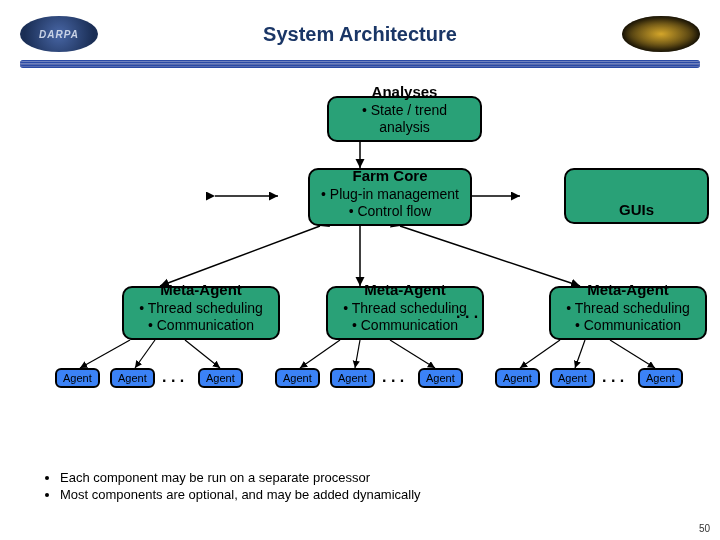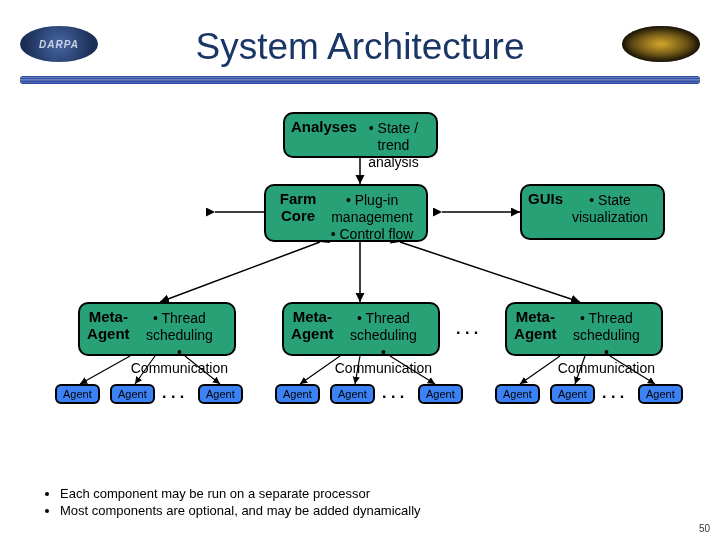--- a/index.html
+++ b/index.html
@@ -1,24 +1,24 @@
 <!DOCTYPE html>
 <html><head>
 <meta charset="utf-8">
 <style>
   * { box-sizing: border-box; margin: 0; padding: 0; }
   body { font-family: Arial, sans-serif; width: 720px; height: 540px; background: #fff; position: relative; }
-  .header { display: flex; padding: 26px 20px 0 20px; }
+  .header { display: flex; align-items: center; padding: 16px 20px 0 20px; }
   .logo-left, .logo-right { width: 78px; height: 36px; }
   .logo-left { background: radial-gradient(circle, #4866a5 0%, #1a2e55 80%); border-radius: 50%; display:flex; align-items:center; justify-content:center; color:#c9d3e6; font-size:10px; font-weight:bold; font-style:italic; letter-spacing:1px; }
   .logo-right { background: radial-gradient(ellipse, #d4a62a 0%, #4a3a10 60%, #000 100%); border-radius: 50%; box-shadow: inset 0 0 8px #000; }
-  .title { flex:1; text-align:center; font-size:37px; font-weight:normal; color:#1a3666; }
+  .title { flex:1; text-align:center; font-size:20px; font-weight:bold; color:#1a3666; }
   .divider { margin: 8px 20px 0 20px; height:8px; border-top:3px double #2a4aa5; border-bottom:3px double #2a4aa5; background:linear-gradient(#7a8cc5,#4a5fa5); border-radius:3px;}
   .diagram { position: relative; width: 720px; height: 400px; }
-  .node { position:absolute; background:#29a177; border:2px solid #000; border-radius:10px; text-align:center; display:flex; flex-direction:row; justify-content:flex-end; padding:4px 6px; }
+  .node { position:absolute; background:#29a177; border:2px solid #000; border-radius:10px; text-align:center; display:flex; flex-direction:column; justify-content:flex-end; padding:4px 6px;margin-left:44px; }
   .node .n-title { font-weight:bold; font-size:15px; color:#000; }
   .node .n-sub { font-size:14px; color:#000; line-height:1.2; margin-top:2px;}
   .small-node { position:absolute; background:#3b82f6; border:2px solid #000; border-radius:6px; font-size:11px; padding:2px 6px; color:#000; }
   svg.arrows { position:absolute; top:0; left:0; width:720px; height:400px; pointer-events:none; }
   .dots { position:absolute; font-size:16px; font-weight:bold; color:#000; }
   .bullets { padding: 0 40px 0 60px; font-size:13px; color:#000; }
   .bullets li { list-style-type: disc; margin:2px 0; }
   .pagenum { position:absolute; bottom:6px; right:10px; font-size:10px; color:#333; }
 </style>
 </head>
@@ -72,21 +72,20 @@
 
 
   <div class="node" style="left:264px; top:100px; width:164px; height:58px;">
     <div class="n-title">Farm Core</div>
     <div class="n-sub" style="white-space:pre-line">• Plug-in management
 • Control flow</div>
   </div>
 
   <div class="node" style="left:520px; top:100px; width:145px; height:56px;">
     <div class="n-title">GUIs</div>
-    <div class="n-sub">• State visualization</div>
   </div>
 
   <div class="node" style="left:78px; top:218px; width:158px; height:54px;">
     <div class="n-title">Meta-Agent</div>
     <div class="n-sub" style="white-space:pre-line">• Thread scheduling
 • Communication</div>
   </div>
   <div class="node" style="left:282px; top:218px; width:158px; height:54px;">
     <div class="n-title">Meta-Agent</div>
     <div class="n-sub" style="white-space:pre-line">• Thread scheduling

